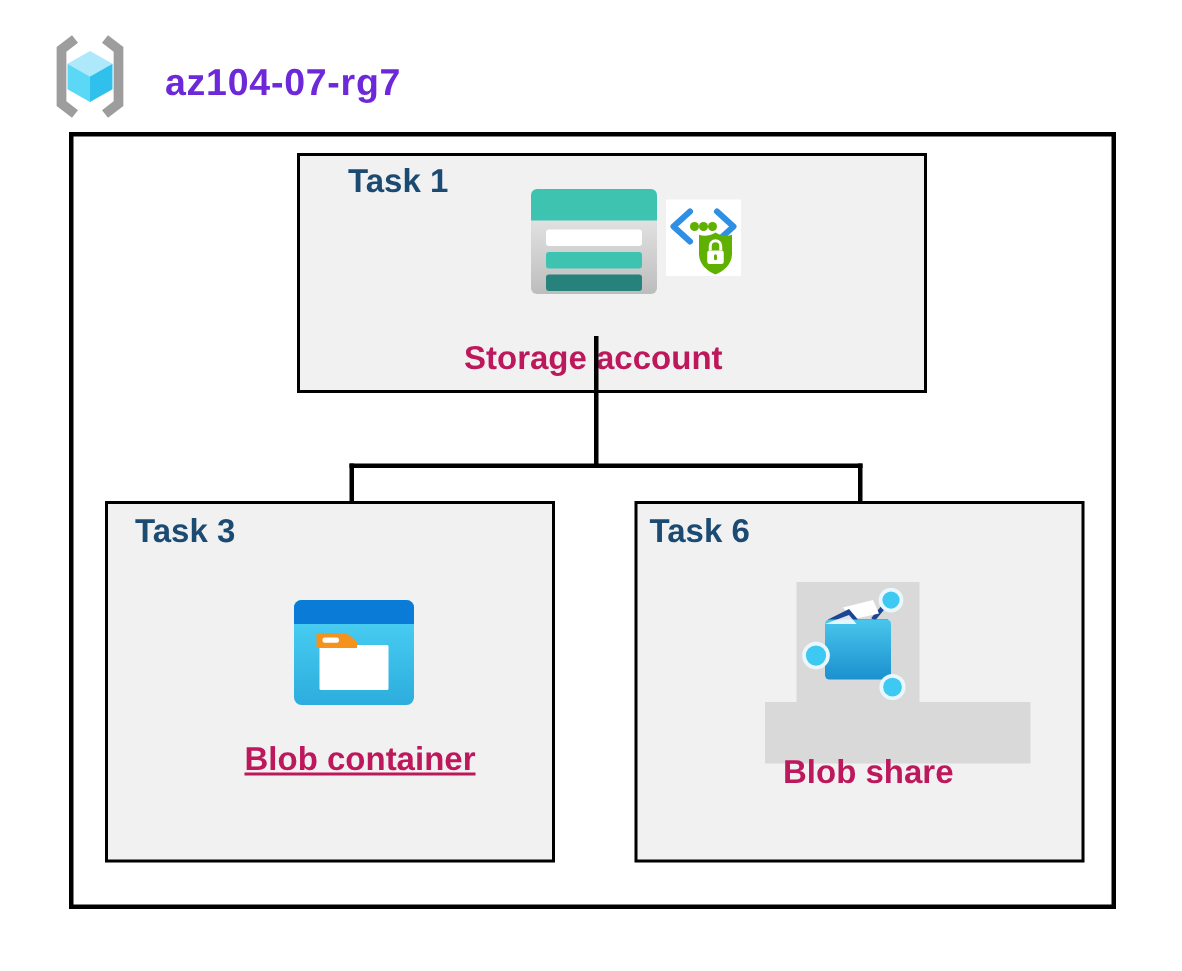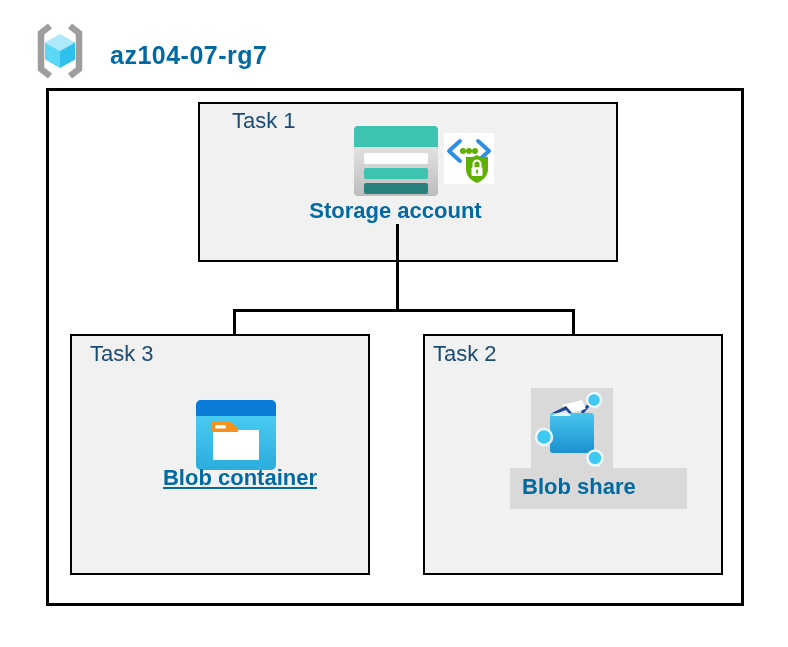--- a/index.html
+++ b/index.html
@@ -5,44 +5,44 @@
   html,body{margin:0;padding:0;}
   body{
     width:788px;height:647px;position:relative;background:#ffffff;
     font-family:"Liberation Sans", sans-serif;overflow:hidden;
   }
   .abs{position:absolute;}
 
   
   .rg-title{
     left:110px;top:38px;height:34px;line-height:34px;
-    font-size:25px;font-weight:bold;color:#0369a1;letter-spacing:0.5px;
+    font-size:25px;font-weight:bold;color:#6d28d9;letter-spacing:0.5px;
   }
 
   
   .outer-box{
     left:46px;top:88px;width:698px;height:518px;
     border:3px solid #000000;background:#ffffff;box-sizing:border-box;
   }
 
   
   .task-box{
     border:2px solid #000000;background:var(--box-fill,#f1f1f1);
     box-sizing:border-box;
   }
   .task1{left:198px;top:102px;width:420px;height:160px;}
   .task2{left:70px;top:334px;width:300px;height:241px;}
   .task3{left:423px;top:334px;width:300px;height:241px;}
 
   .task-label{
-    font-size:22px;font-weight:normal;color:var(--task-label,#1b4a73);
+    font-size:22px;font-weight:bold;color:var(--task-label,#1b4a73);
     white-space:nowrap;
   }
   .item-label{
-    font-size:22px;font-weight:bold;color:#0369a1;white-space:nowrap;
+    font-size:22px;font-weight:bold;color:#be185d;white-space:nowrap;margin-top:28px;
   }
   .center{text-align:center;}
 
   
   .line{background:#000000;}
   .line.v1{left:396px;top:224px;width:3px;height:87px;}
   .line.h1{left:233px;top:309px;width:342px;height:3px;}
   .line.v2{left:233px;top:309px;width:3px;height:81px;}
   .line.v3{left:572px;top:309px;width:3px;height:81px;}
 
@@ -124,21 +124,21 @@
     <path d="M5,0 h70 a5,5 0 0 1 5,5 v11 h-80 v-11 a5,5 0 0 1 5,-5 z" style="fill:var(--blob-band-blue,#0b7bd8)"></path>
     <rect x="17" y="30" width="46" height="30" rx="1" fill="#ffffff"></rect>
     <path d="M15,22 h19 a3,3 0 0 1 2.2,1 l5.8,5 v4 h-27 z" style="fill:var(--tab-orange,#f5921e)"></path>
     <rect x="19" y="25" width="11" height="3.5" rx="1.5" fill="#ffffff"></rect>
   </svg>
 </div>
 
 <div class="abs item-label center" style="left:115px;top:465px;width:250px;text-decoration:underline;">Blob container</div>
 
 <div class="abs task-box task3"></div>
-<div class="abs task-label" style="left:433px;top:341px;">Task 2</div>
+<div class="abs task-label" style="left:433px;top:341px;">Task 6</div>
 
 <div class="abs hl hl-icon"></div>
 <div class="abs" style="left:534px;top:389px;width:76px;height:78px;">
   <svg width="76" height="78" viewBox="0 0 76 78">
     <defs>
       <linearGradient id="gShare" x1="0" y1="0" x2="0" y2="1">
         <stop offset="0" stop-color="#49c6ec"></stop>
           <stop offset="1" stop-color="#1b90cf"></stop>
       </linearGradient>
     </defs>

